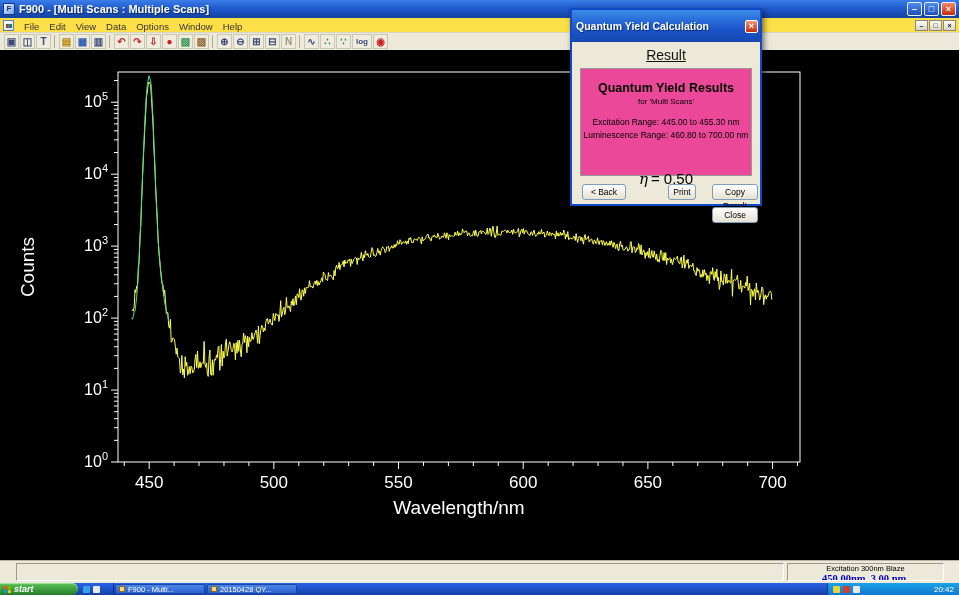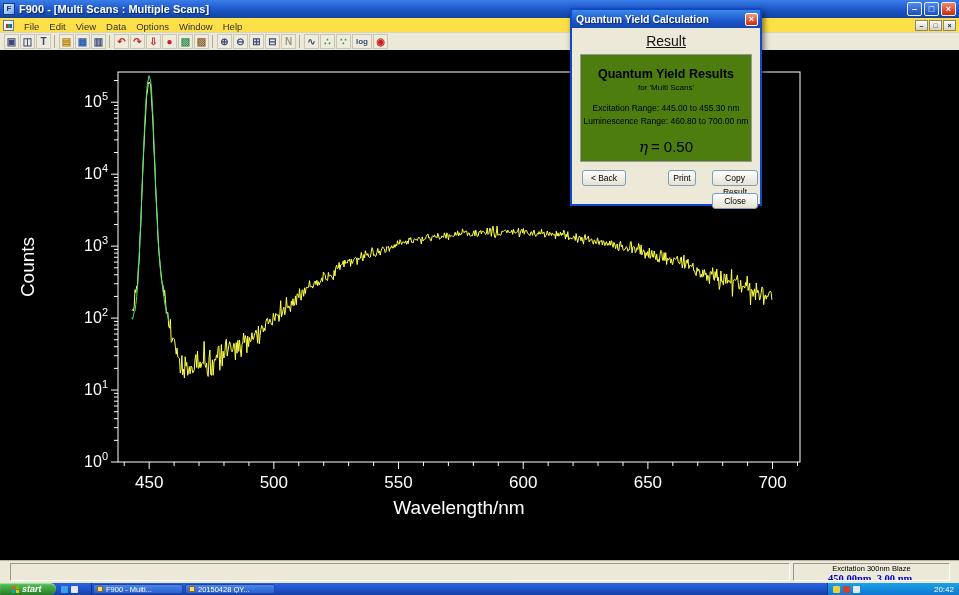--- a/index.html
+++ b/index.html
@@ -28,49 +28,49 @@
   .tb-sep { display:inline-block; width:1px; height:13px; background:#b0ac9c; margin:0 3px; }
 
   
   .plot-area { position:relative; height:510px; background:#000; overflow:hidden; }
   #chart-svg { position:absolute; left:0; top:0; }
   #chart-svg text { font-family:"Liberation Sans", sans-serif; }
   .legend { position:absolute; left:818px; top:30px; font-size:13px; line-height:18px; white-space:nowrap; }
 
   
   .dialog { position:absolute; left:570px; top:8px; width:192px; height:198px; background:#ece9d8; border:2px solid #1048c8; box-shadow:2px 3px 6px rgba(0,0,0,.55); z-index:20; }
-  .dlg-title { height:18px; background:linear-gradient(180deg,#3a8ae8 0%,#1c55cc 60%,#1548ae 100%); display:flex; align-items:center; padding:0 2px 0 4px; }
+  .dlg-title { height:32px; background:linear-gradient(180deg,#3a8ae8 0%,#1c55cc 60%,#1548ae 100%); display:flex; align-items:center; padding:0 2px 0 4px; }
   .dlg-title-text { color:#fff; font-size:10.5px; font-weight:bold; text-shadow:1px 1px 1px #0a2a6a; }
   .dlg-close { margin-left:auto; width:13px; height:13px; border-radius:2px; border:1px solid #fff; background:linear-gradient(180deg,#f0997f,#c62a0c); color:#fff; font-size:9px; font-weight:bold; line-height:11px; text-align:center; }
   .qy-body { position:relative; height:178px; }
   .qy-result { margin-top:5px; text-align:center; font-size:14px; color:#111; text-decoration:underline; }
-  .qy-panel { position:absolute; left:8px; right:8px; top:21px; height:108px; background:#4d7c0f; border:1px solid #999; text-align:center; color:#000; }
+  .qy-panel { position:absolute; left:8px; right:8px; top:21px; height:108px; background:#ec4899; border:1px solid #999; text-align:center; color:#000; }
   .qy-heading { margin-top:12px; font-weight:bold; font-size:12.5px; }
   .qy-sub { font-size:8px; margin-top:2px; margin-bottom:10px; }
   .qy-range { font-size:8.5px; line-height:1.5; }
-  .qy-eta { margin-top:10px; font-size:15px; }
+  .qy-eta { margin-top:28px; font-size:15px; }
   .eta-sym { font-style:italic; font-family:"DejaVu Serif", serif; margin-right:3px; }
   .qy-btn { position:absolute; height:16px; background:linear-gradient(180deg,#fefefe,#e6e2d2); border:1px solid #7b9ebd; border-radius:3px; font-size:8.5px; line-height:14px; text-align:center; color:#000; }
   #btn-back  { left:10px;  top:137px; width:44px; }
   #btn-print { left:96px;  top:137px; width:28px; }
   #btn-copy  { left:140px; top:137px; width:46px; }
   #btn-close { left:140px; top:160px; width:46px; }
 
   
-  .statusbar { height:23px; background:#ece9d8; border-top:1px solid #b8b4a4; display:flex; align-items:stretch; padding:1px 8px; }
+  .statusbar { height:23px; background:#ece9d8; border-top:1px solid #b8b4a4; display:flex; align-items:stretch; padding:1px 14px; }
   .sb-left { flex:1; margin:1px 2px; border:1px solid; border-color:#9d9a8d #fff #fff #9d9a8d; }
   .sb-panel { width:157px; margin:1px 1px; border:1px solid; border-color:#9d9a8d #fff #fff #9d9a8d; text-align:center; overflow:hidden; }
   .sb-label { font-size:7.5px; color:#000; margin-top:1px; line-height:8px; }
   .sb-value { font-size:10.5px; font-weight:bold; line-height:11px; }
   .sb-value.blue { color:#0000d0;font-family:Liberation Serif, serif; }
   .sb-value.red  { color:#d00000; }
 
   
   .taskbar { height:12px; background:linear-gradient(180deg,#2a63e8,#1440a8); display:flex; align-items:stretch; }
-  .start-btn { width:56px; background:linear-gradient(180deg,#59c459,#257c25); border-radius:0 6px 6px 0; color:#fff; font-style:italic; font-weight:bold; font-size:9px; display:flex; align-items:center; gap:3px; padding-left:12px; box-shadow:inset 0 1px 1px #9fe89f; }
+  .start-btn { width:78px; background:linear-gradient(180deg,#59c459,#257c25); border-radius:0 6px 6px 0; color:#fff; font-style:italic; font-weight:bold; font-size:9px; display:flex; align-items:center; gap:3px; padding-left:4px; box-shadow:inset 0 1px 1px #9fe89f; }
   .win-logo { width:7px; height:7px; display:grid; grid-template-columns:3px 3px; grid-template-rows:3px 3px; gap:1px; }
   .win-logo i { display:block; }
   .win-logo i:nth-child(1){background:#f65314}.win-logo i:nth-child(2){background:#7cbb00}
   .win-logo i:nth-child(3){background:#00a1f1}.win-logo i:nth-child(4){background:#ffbb00}
   .quick-launch { width:36px; display:flex; align-items:center; gap:3px; padding-left:5px; border-right:1px solid #0b308a; }
   .ql-icon { width:7px; height:7px; border-radius:1px; }
   .task-btn { width:90px; margin:1px 1px; background:linear-gradient(180deg,#4a86e8,#2c61cf); border:1px solid #1c47a8; border-radius:2px; color:#fff; font-size:7.5px; display:flex; align-items:center; gap:3px; padding-left:3px; overflow:hidden; white-space:nowrap; }
   .task-ico { width:6px; height:6px; background:#ffd76e; border:1px solid #8a6a1a; flex:none; }
   .tray { margin-left:auto; width:132px; background:linear-gradient(180deg,#1aa3e8,#0f77cf); border-left:1px solid #0b3a8c; display:flex; align-items:center; gap:3px; padding:0 5px; }
   .tray-icon { width:7px; height:7px; border-radius:1px; }

